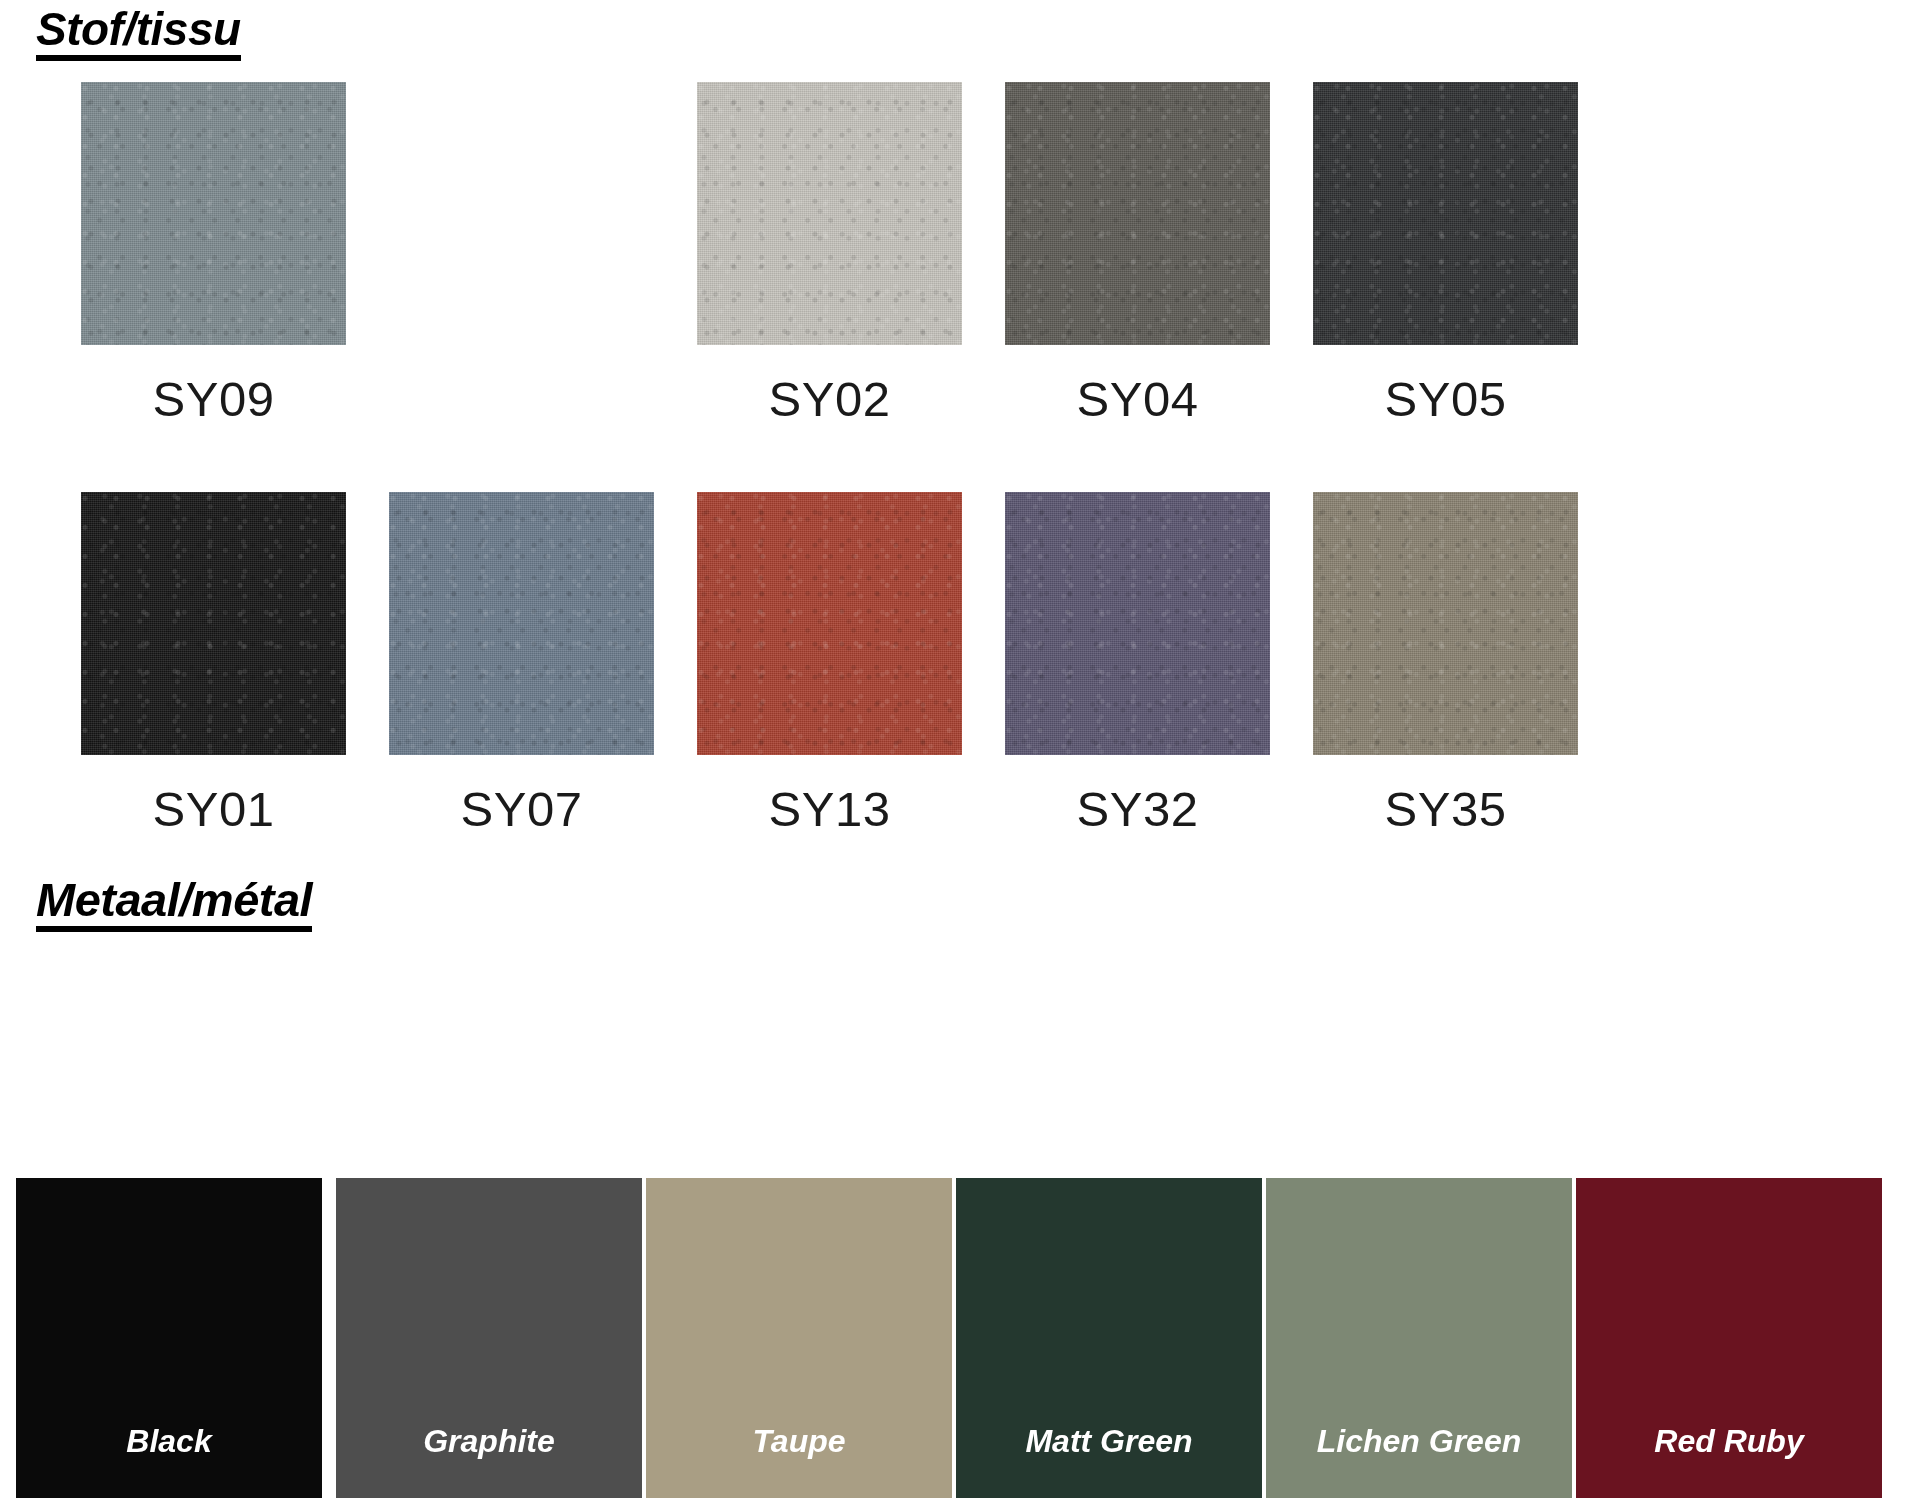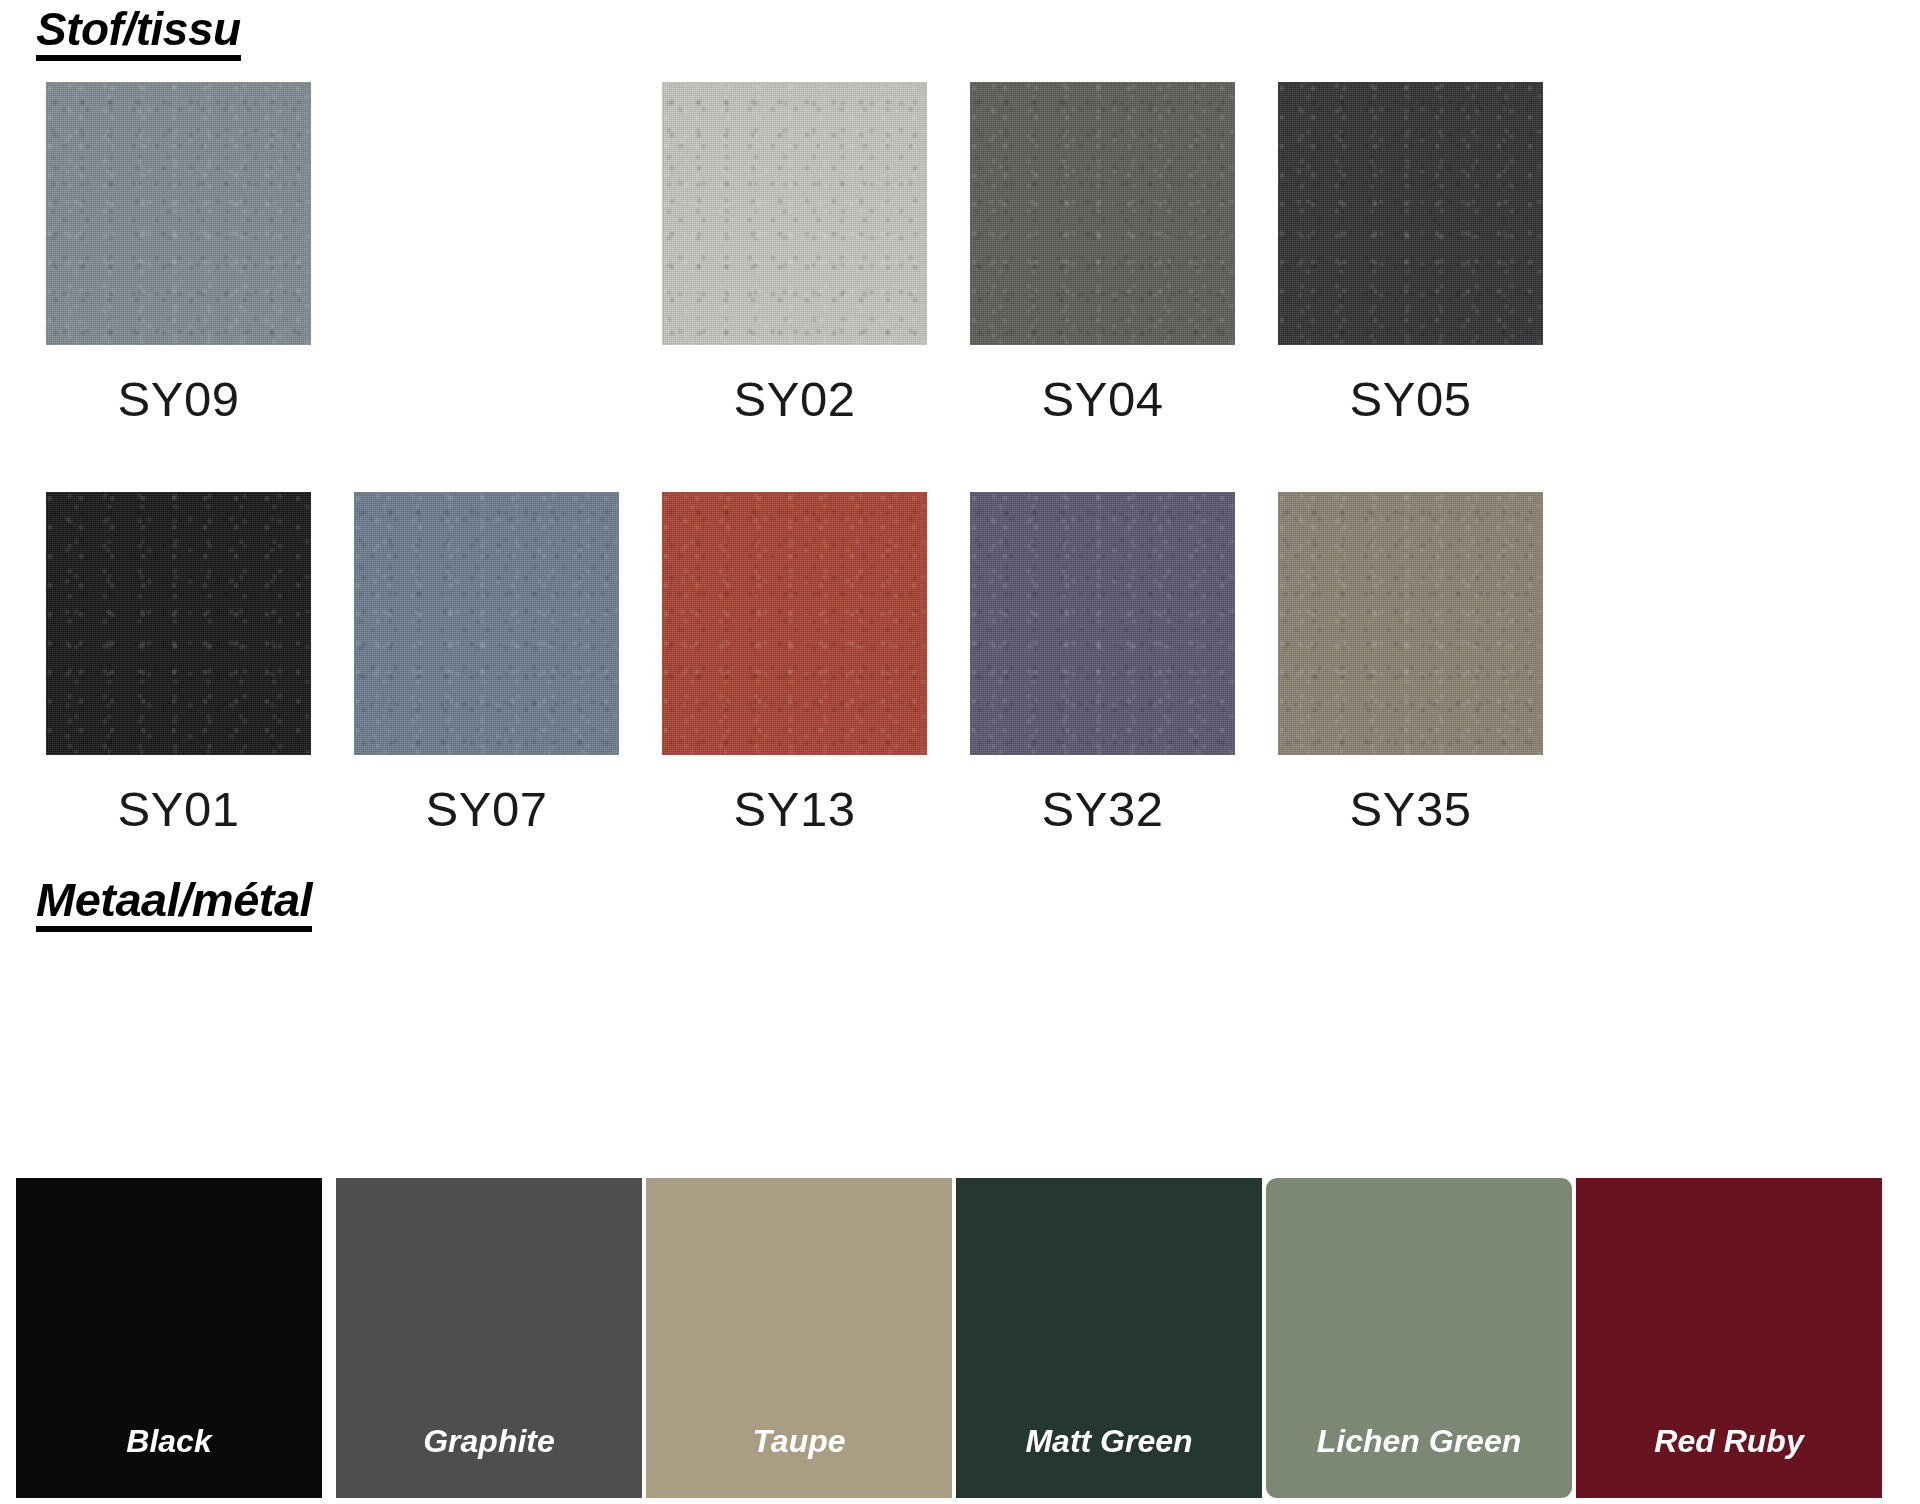--- a/index.html
+++ b/index.html
@@ -56,20 +56,21 @@
     left: 0;
     width: 1920px;
     height: 430px;
   }
   #fabric-row-1 { top: 82px; }
   #fabric-row-2 { top: 492px; }
 
   .fabric-cell {
     position: absolute;
     width: 265px;
+    margin-left: 35px;
   }
   .fabric-swatch {
     width: 265px;
     height: 263px;
     position: relative;
     overflow: hidden;
     background-repeat: repeat;
   }
   
   .fabric-swatch::before {
@@ -230,21 +231,21 @@
       </div>
     </div>
 
     <div class="metal-cell" style="left:956px;">
       <div class="metal-swatch" style="background-color:#24382f;">
         <div class="metal-label">Matt Green</div>
       </div>
     </div>
 
     <div class="metal-cell" style="left:1266px;">
-      <div class="metal-swatch" style="background-color:#7d8874;border-radius:11px;">
+      <div class="metal-swatch" style="background-color:#7d8874;">
         <div class="metal-label">Lichen Green</div>
       </div>
     </div>
 
     <div class="metal-cell" style="left:1576px;">
       <div class="metal-swatch" style="background-color:#6a1320;">
         <div class="metal-label">Red Ruby</div>
       </div>
     </div>
 

